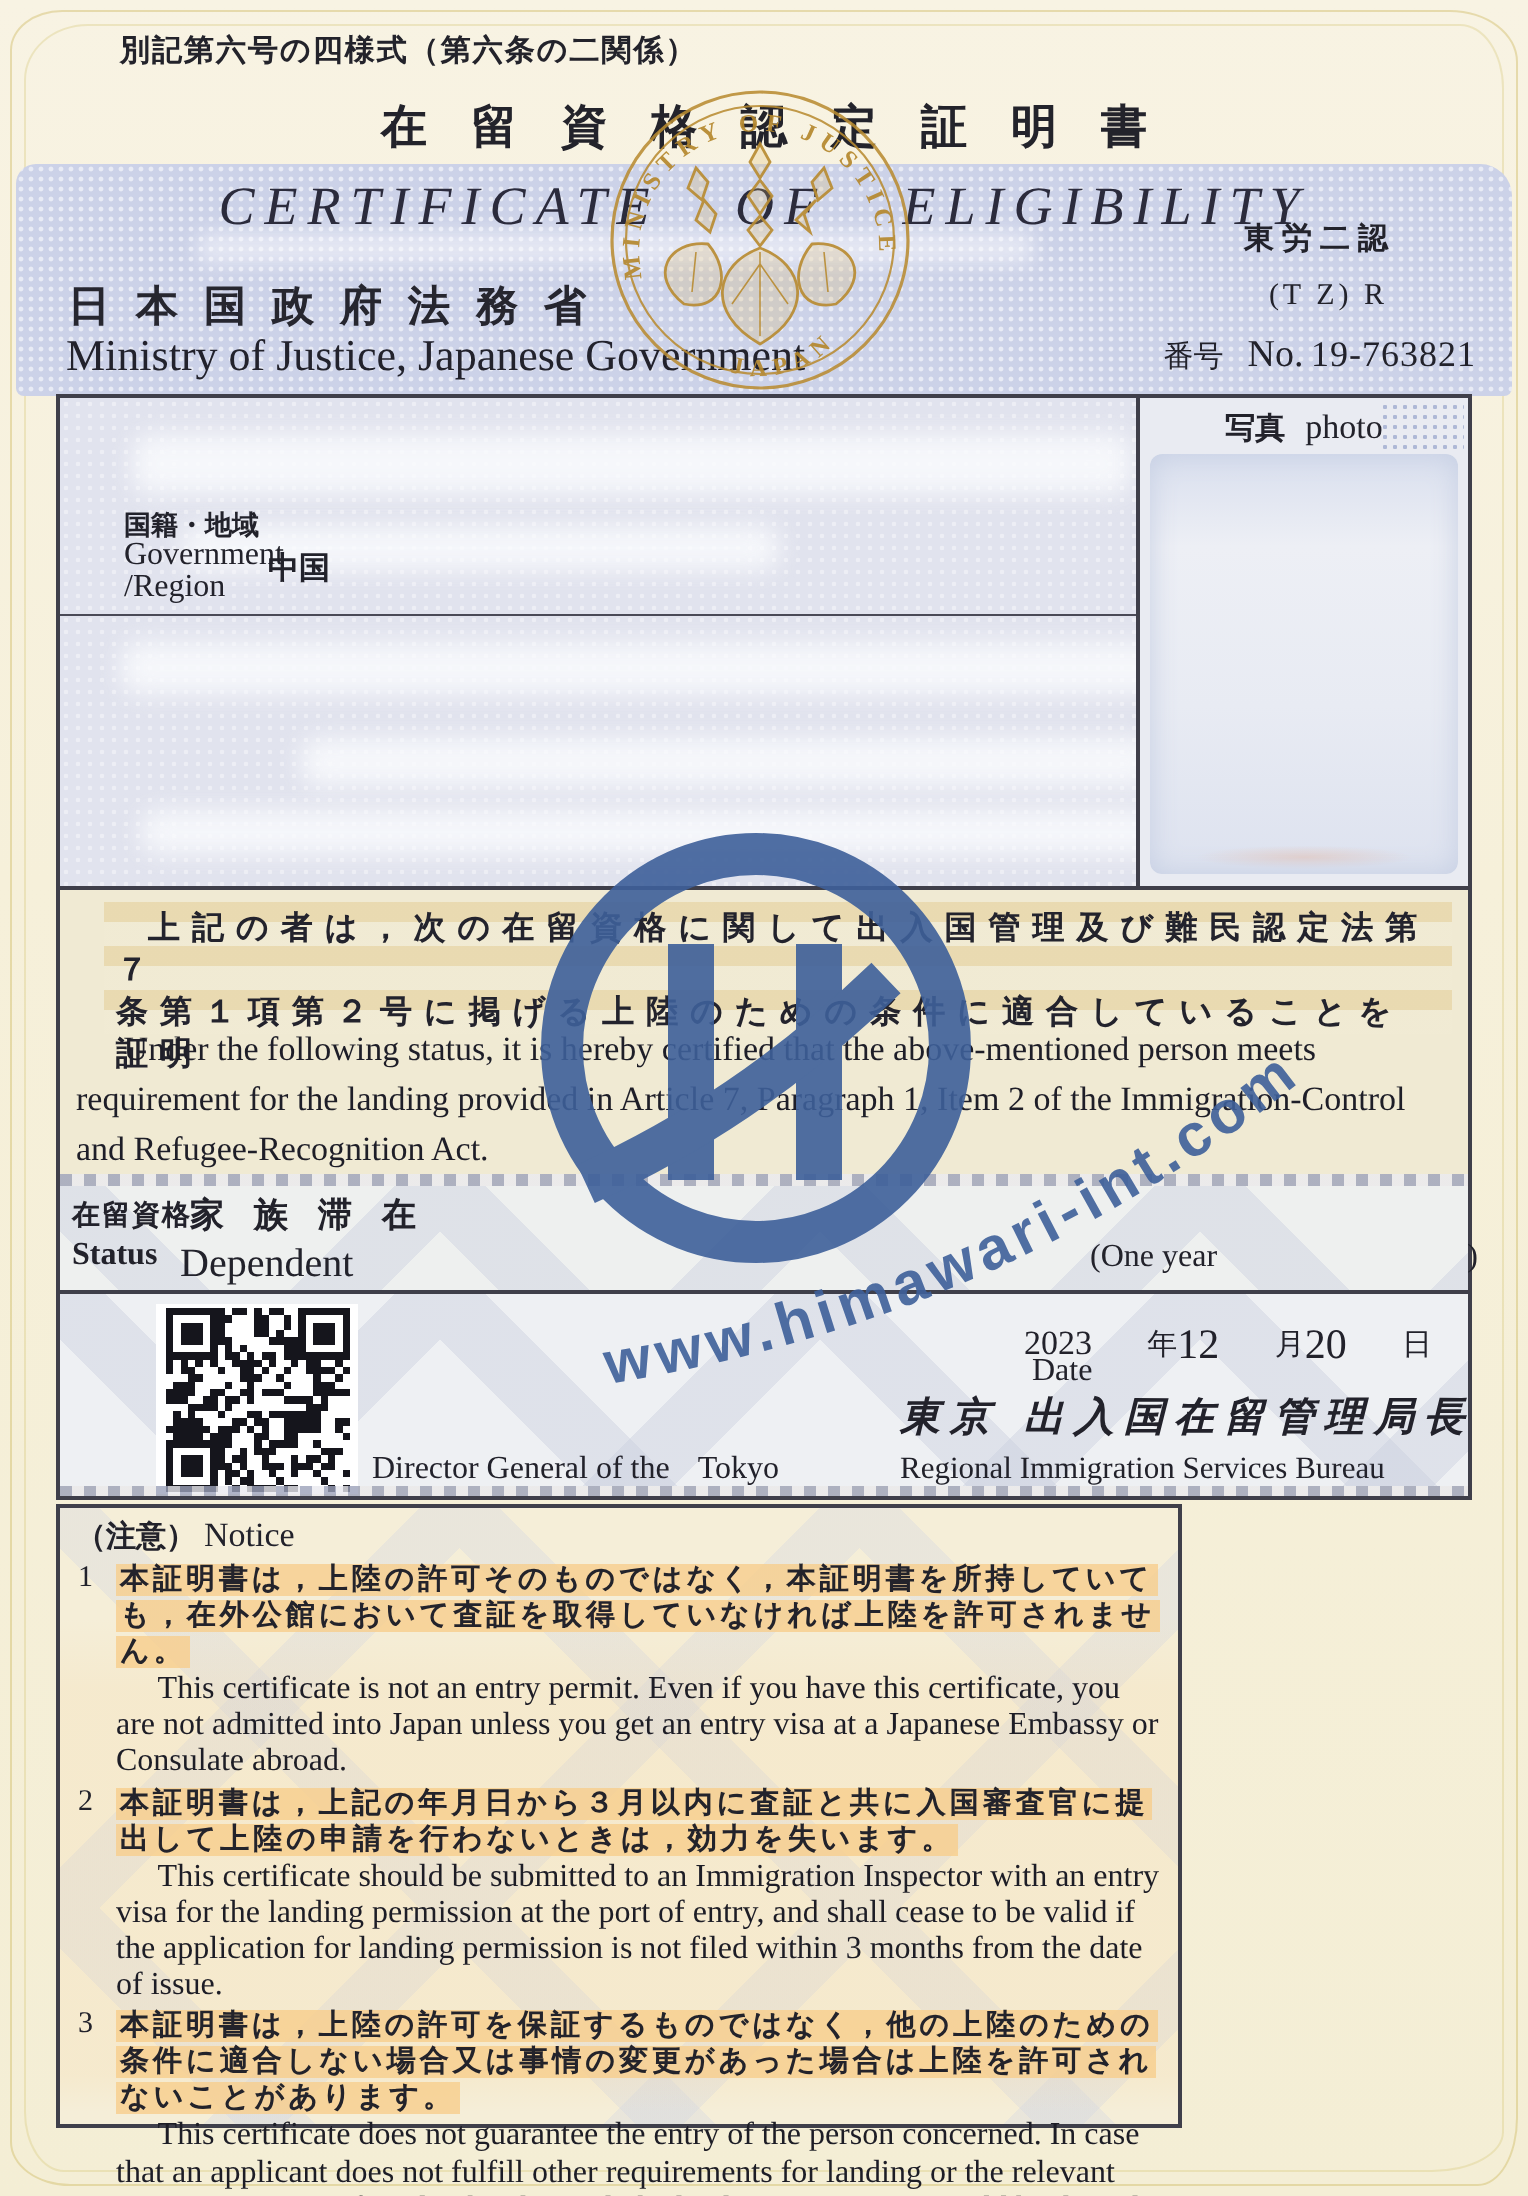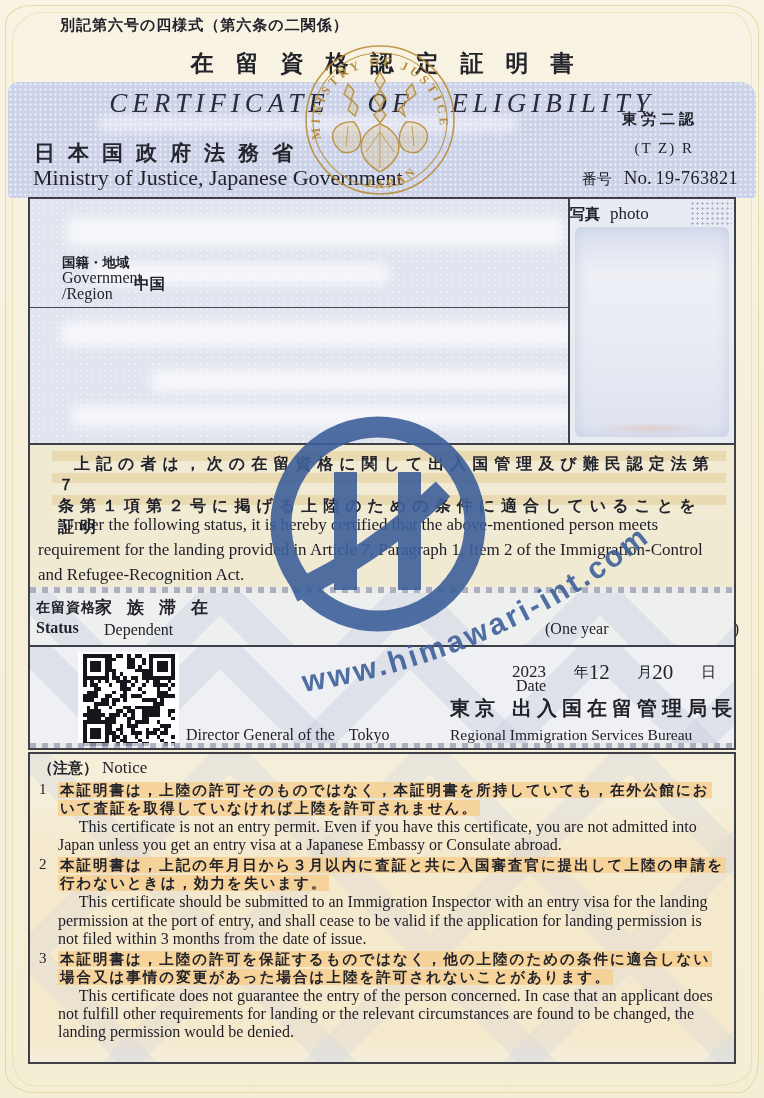--- a/index.html
+++ b/index.html
@@ -45,21 +45,21 @@
   .streak{position:absolute;background:rgba(249,250,253,.85);filter:blur(6px);border-radius:10px;}
   .divider-personal{position:absolute;left:0;right:0;top:244px;height:2px;background:#3f3f4a;}
   .nat-divider{position:absolute;left:0;top:108px;width:540px;height:0;border-top:1.5px solid #4a4a57;}
   .nat-jp{position:absolute;left:32px;top:55px;font-size:13.5px;font-weight:600;}
   .nat-en1{position:absolute;left:32px;top:70px;font-size:16px;}
   .nat-en2{position:absolute;left:32px;top:86px;font-size:16px;}
   .nat-val{position:absolute;left:104px;top:75px;font-size:15.5px;font-weight:600;}
 
   .photo-box{position:absolute;left:538px;top:0;width:166px;height:244px;border-left:2px solid #3f3f4a;
         background:#e9ebf2;box-sizing:border-box;}
-  .photo-label{position:absolute;left:0;right:0;top:5px;}
+  .photo-label{position:absolute;left:0;right:0;top:5px;text-align:center;}
   .photo-label .pjp{font-size:15px;font-weight:600;}
   .photo-label .pen{font-size:17px;margin-left:10px;}
   .photo-blur{position:absolute;left:5px;right:5px;top:28px;bottom:6px;border-radius:6px;
         background:
           radial-gradient(closest-side at 50% 96%, rgba(232,176,148,.4), transparent 70%),
           linear-gradient(180deg,#d9dfee 0%,#edeff5 22%,#e8ebf3 60%,#dde2ef 100%);
         box-shadow:inset 0 0 14px #c6cfe3;}
   .photo-dots{position:absolute;right:2px;top:2px;width:42px;height:24px;
         background-image:radial-gradient(#aeb8d6 1px,transparent 1.2px);background-size:5px 5px;}
 
@@ -79,40 +79,40 @@
 
   .xbg{background-image:
         linear-gradient(45deg,transparent 44%,rgba(203,208,224,.45) 44%,rgba(203,208,224,.45) 56%,transparent 56%),
         linear-gradient(135deg,transparent 44%,rgba(203,208,224,.45) 44%,rgba(203,208,224,.45) 56%,transparent 56%);
         background-size:190px 190px;}
 
   .status-row{position:absolute;left:0;right:0;top:394px;height:52px;background-color:#eef0ef;padding-left:24px;}
   .status-ljp{position:absolute;left:6px;top:6px;font-size:14px;font-weight:600;letter-spacing:1px;}
   .status-len{position:absolute;left:6px;top:26px;font-size:16px;font-weight:bold;}
   .status-vjp{position:absolute;left:65px;top:3px;font-size:17px;font-weight:600;letter-spacing:15px;}
-  .status-ven{position:absolute;left:74px;top:28px;font-size:16px;}
+  .status-ven{position:absolute;left:60px;top:28px;font-size:20px;}
   .period{position:absolute;left:515px;top:27px;width:194px;display:flex;justify-content:space-between;font-size:16px;}
   .status-line{position:absolute;left:0;right:0;top:446px;height:2px;background:#3f3f4a;}
 
   .issue-row{position:absolute;left:0;right:0;top:448px;bottom:5px;background-color:#eef0f3;}
   .qr-wrap{position:absolute;left:48px;top:5px;width:101px;height:95px;background:#fff;
         display:flex;align-items:center;justify-content:center;}
   .date-line{position:absolute;left:482px;top:11px;width:204px;display:flex;justify-content:space-between;
         align-items:baseline;font-size:15px;}
   .date-line .yr{font-size:17px;}
   .date-line .dd{position:relative;top:2px;font-size:21px;}
   .date-label{position:absolute;left:486px;top:30px;font-size:16px;}
-  .bureau-jp{position:absolute;left:420px;top:48px;font-size:20px;font-weight:600;letter-spacing:5px;white-space:nowrap;}
+  .bureau-jp{position:absolute;left:420px;top:48px;font-size:20px;font-weight:600;letter-spacing:5px;white-space:nowrap;font-style:italic;}
   .bureau-jp .city{margin-right:12px;}
   .director-en{position:absolute;left:156px;top:79px;font-size:16px;white-space:nowrap;}
   .director-en .tk{margin-left:14px;}
   .bureau-en{position:absolute;left:420px;top:79px;font-size:15.5px;white-space:nowrap;}
 
   
-  .notice-box{left:28px;top:752px;width:708px;height:312px;border:2px solid #3f3f4a;box-sizing:border-box;
+  .notice-box{left:28px;top:752px;width:563px;height:312px;border:2px solid #3f3f4a;box-sizing:border-box;
         background-color:#f5eed8;
         background-image:linear-gradient(180deg,rgba(247,210,150,0) 0 18%,rgba(247,210,150,.16) 30% 92%,rgba(247,210,150,0) 98%),
         linear-gradient(45deg,transparent 45%,rgba(206,211,226,.30) 45%,rgba(206,211,226,.30) 55%,transparent 55%),
         linear-gradient(135deg,transparent 45%,rgba(206,211,226,.30) 45%,rgba(206,211,226,.30) 55%,transparent 55%);
         background-size:100% 100%,200px 200px,200px 200px;}
   .notice-head{position:absolute;left:8px;top:4px;}
   .notice-head .hjp{font-size:15px;font-weight:bold;}
   .notice-head .hen{font-size:17px;margin-left:4px;}
   .notice-items{position:absolute;left:6px;top:27px;right:8px;}
   .n-item{position:relative;padding-left:22px;margin-bottom:2px;}

